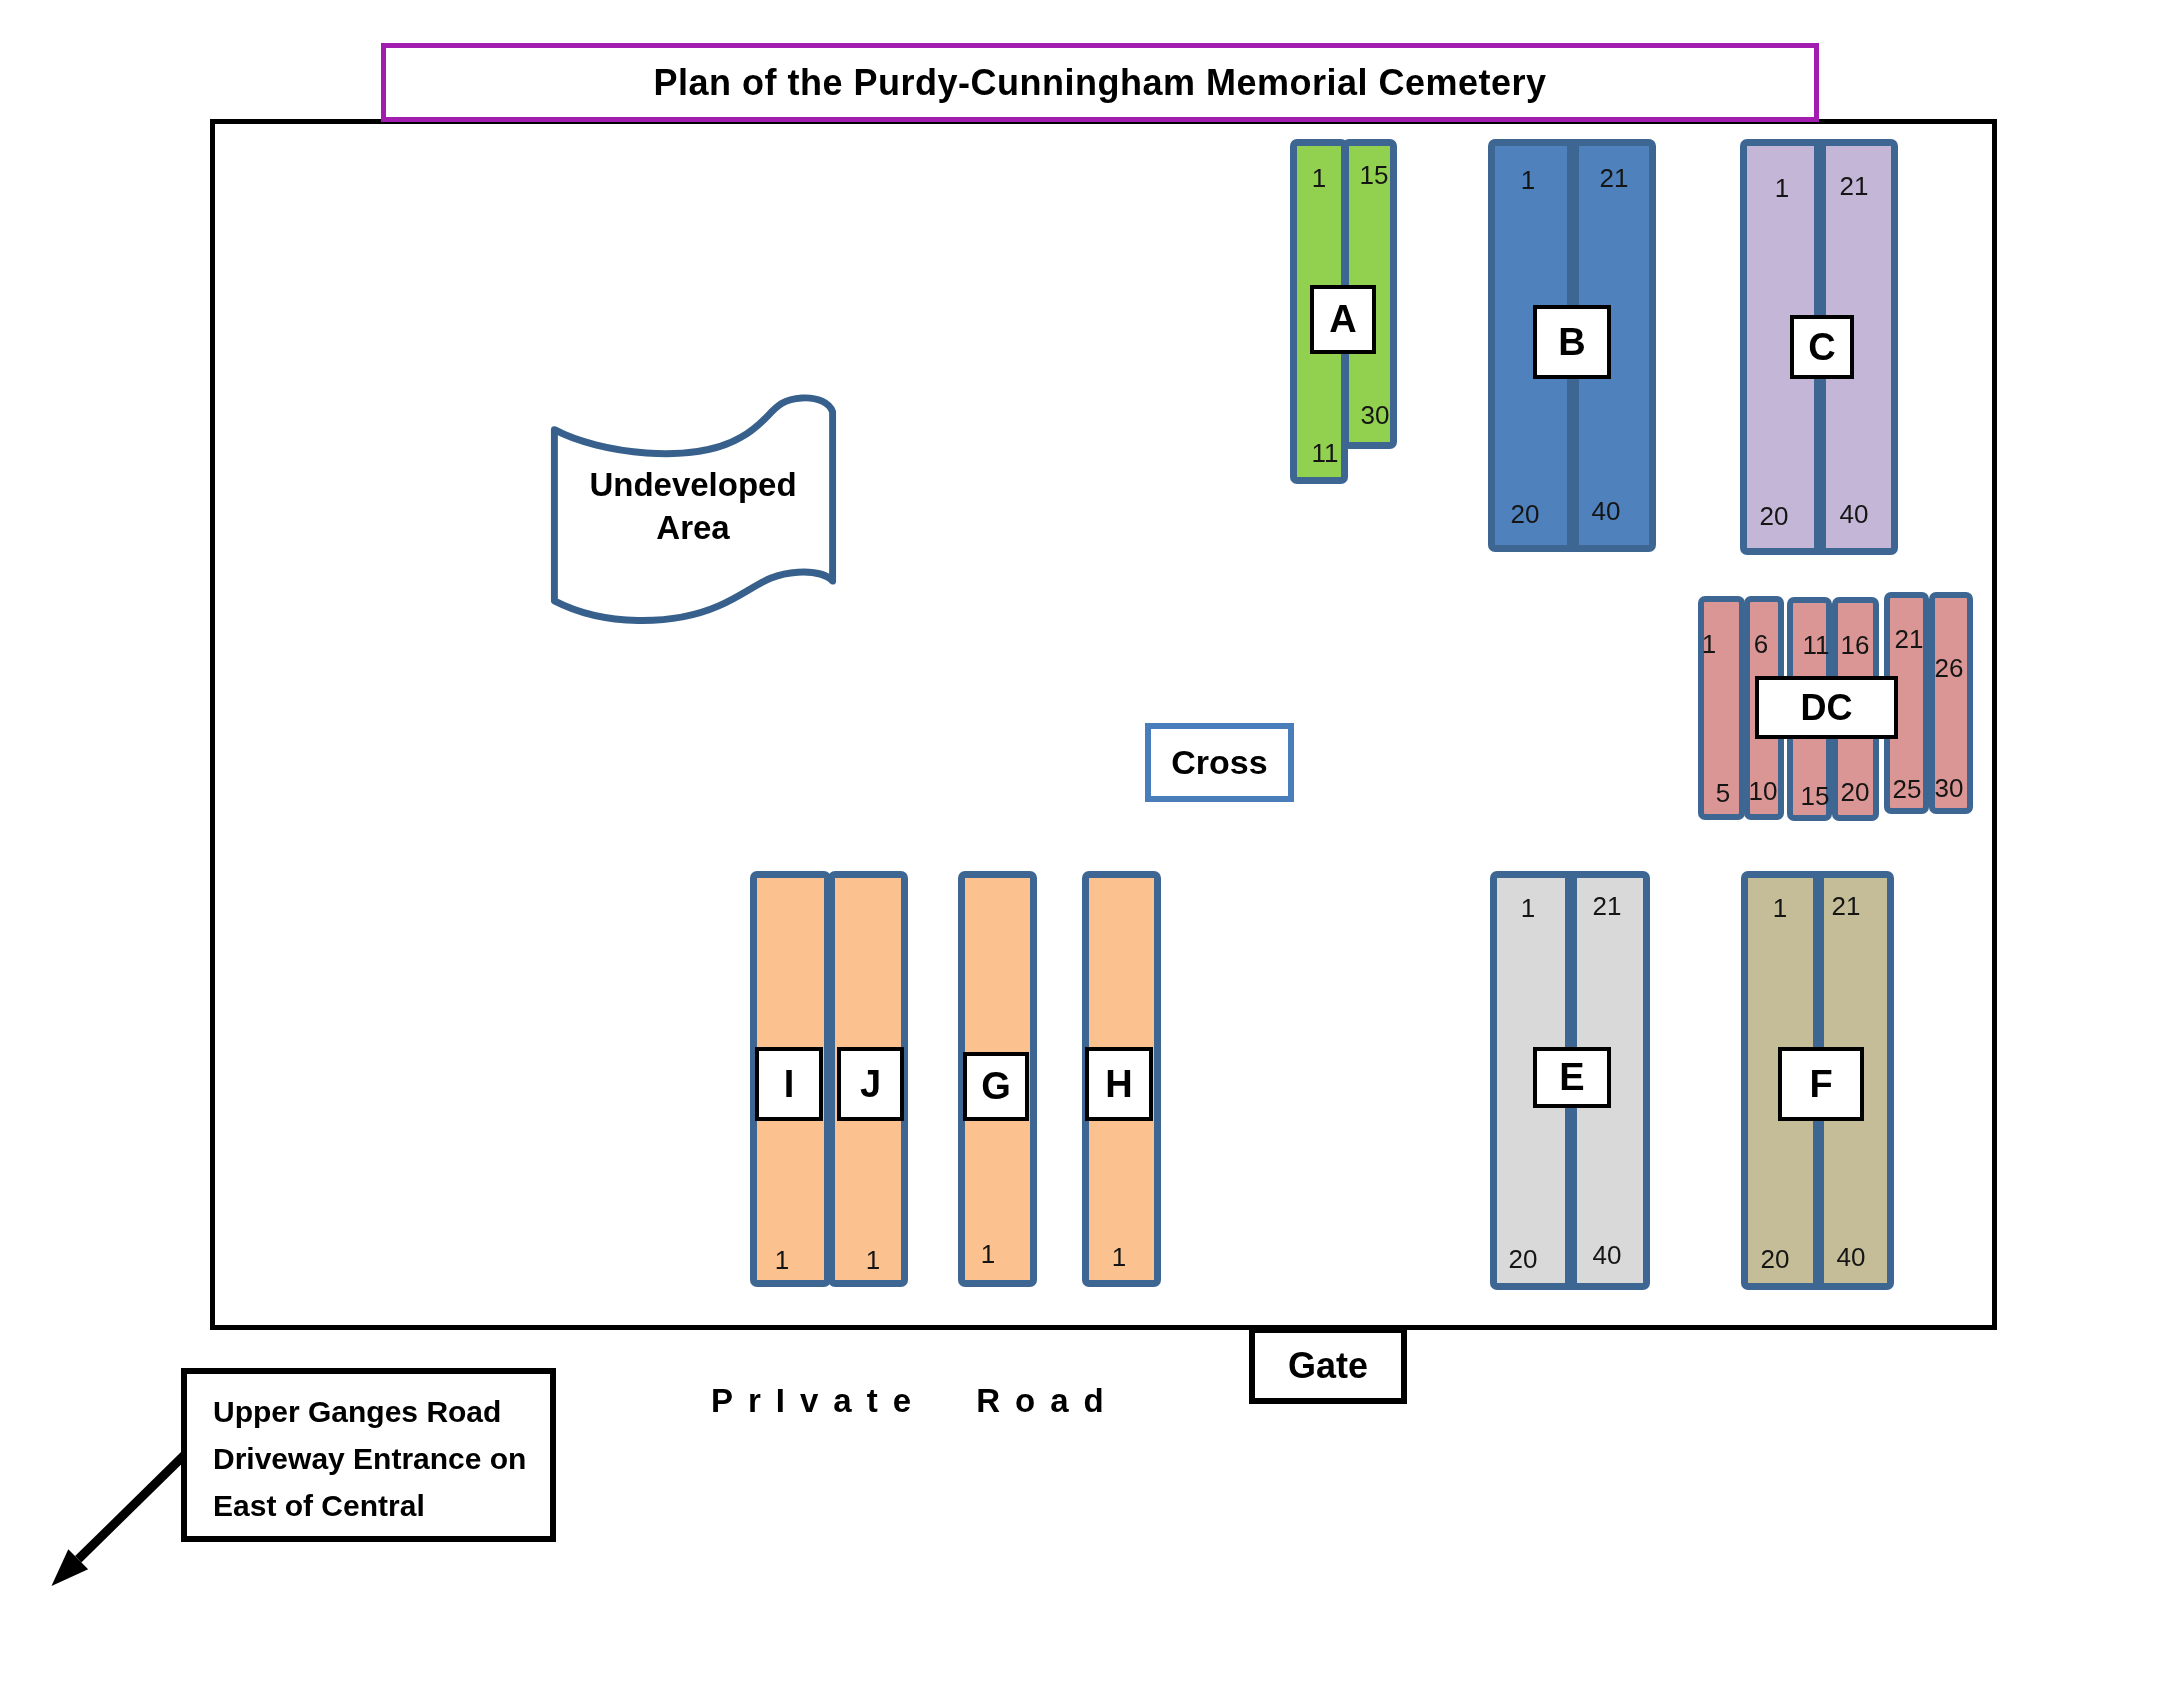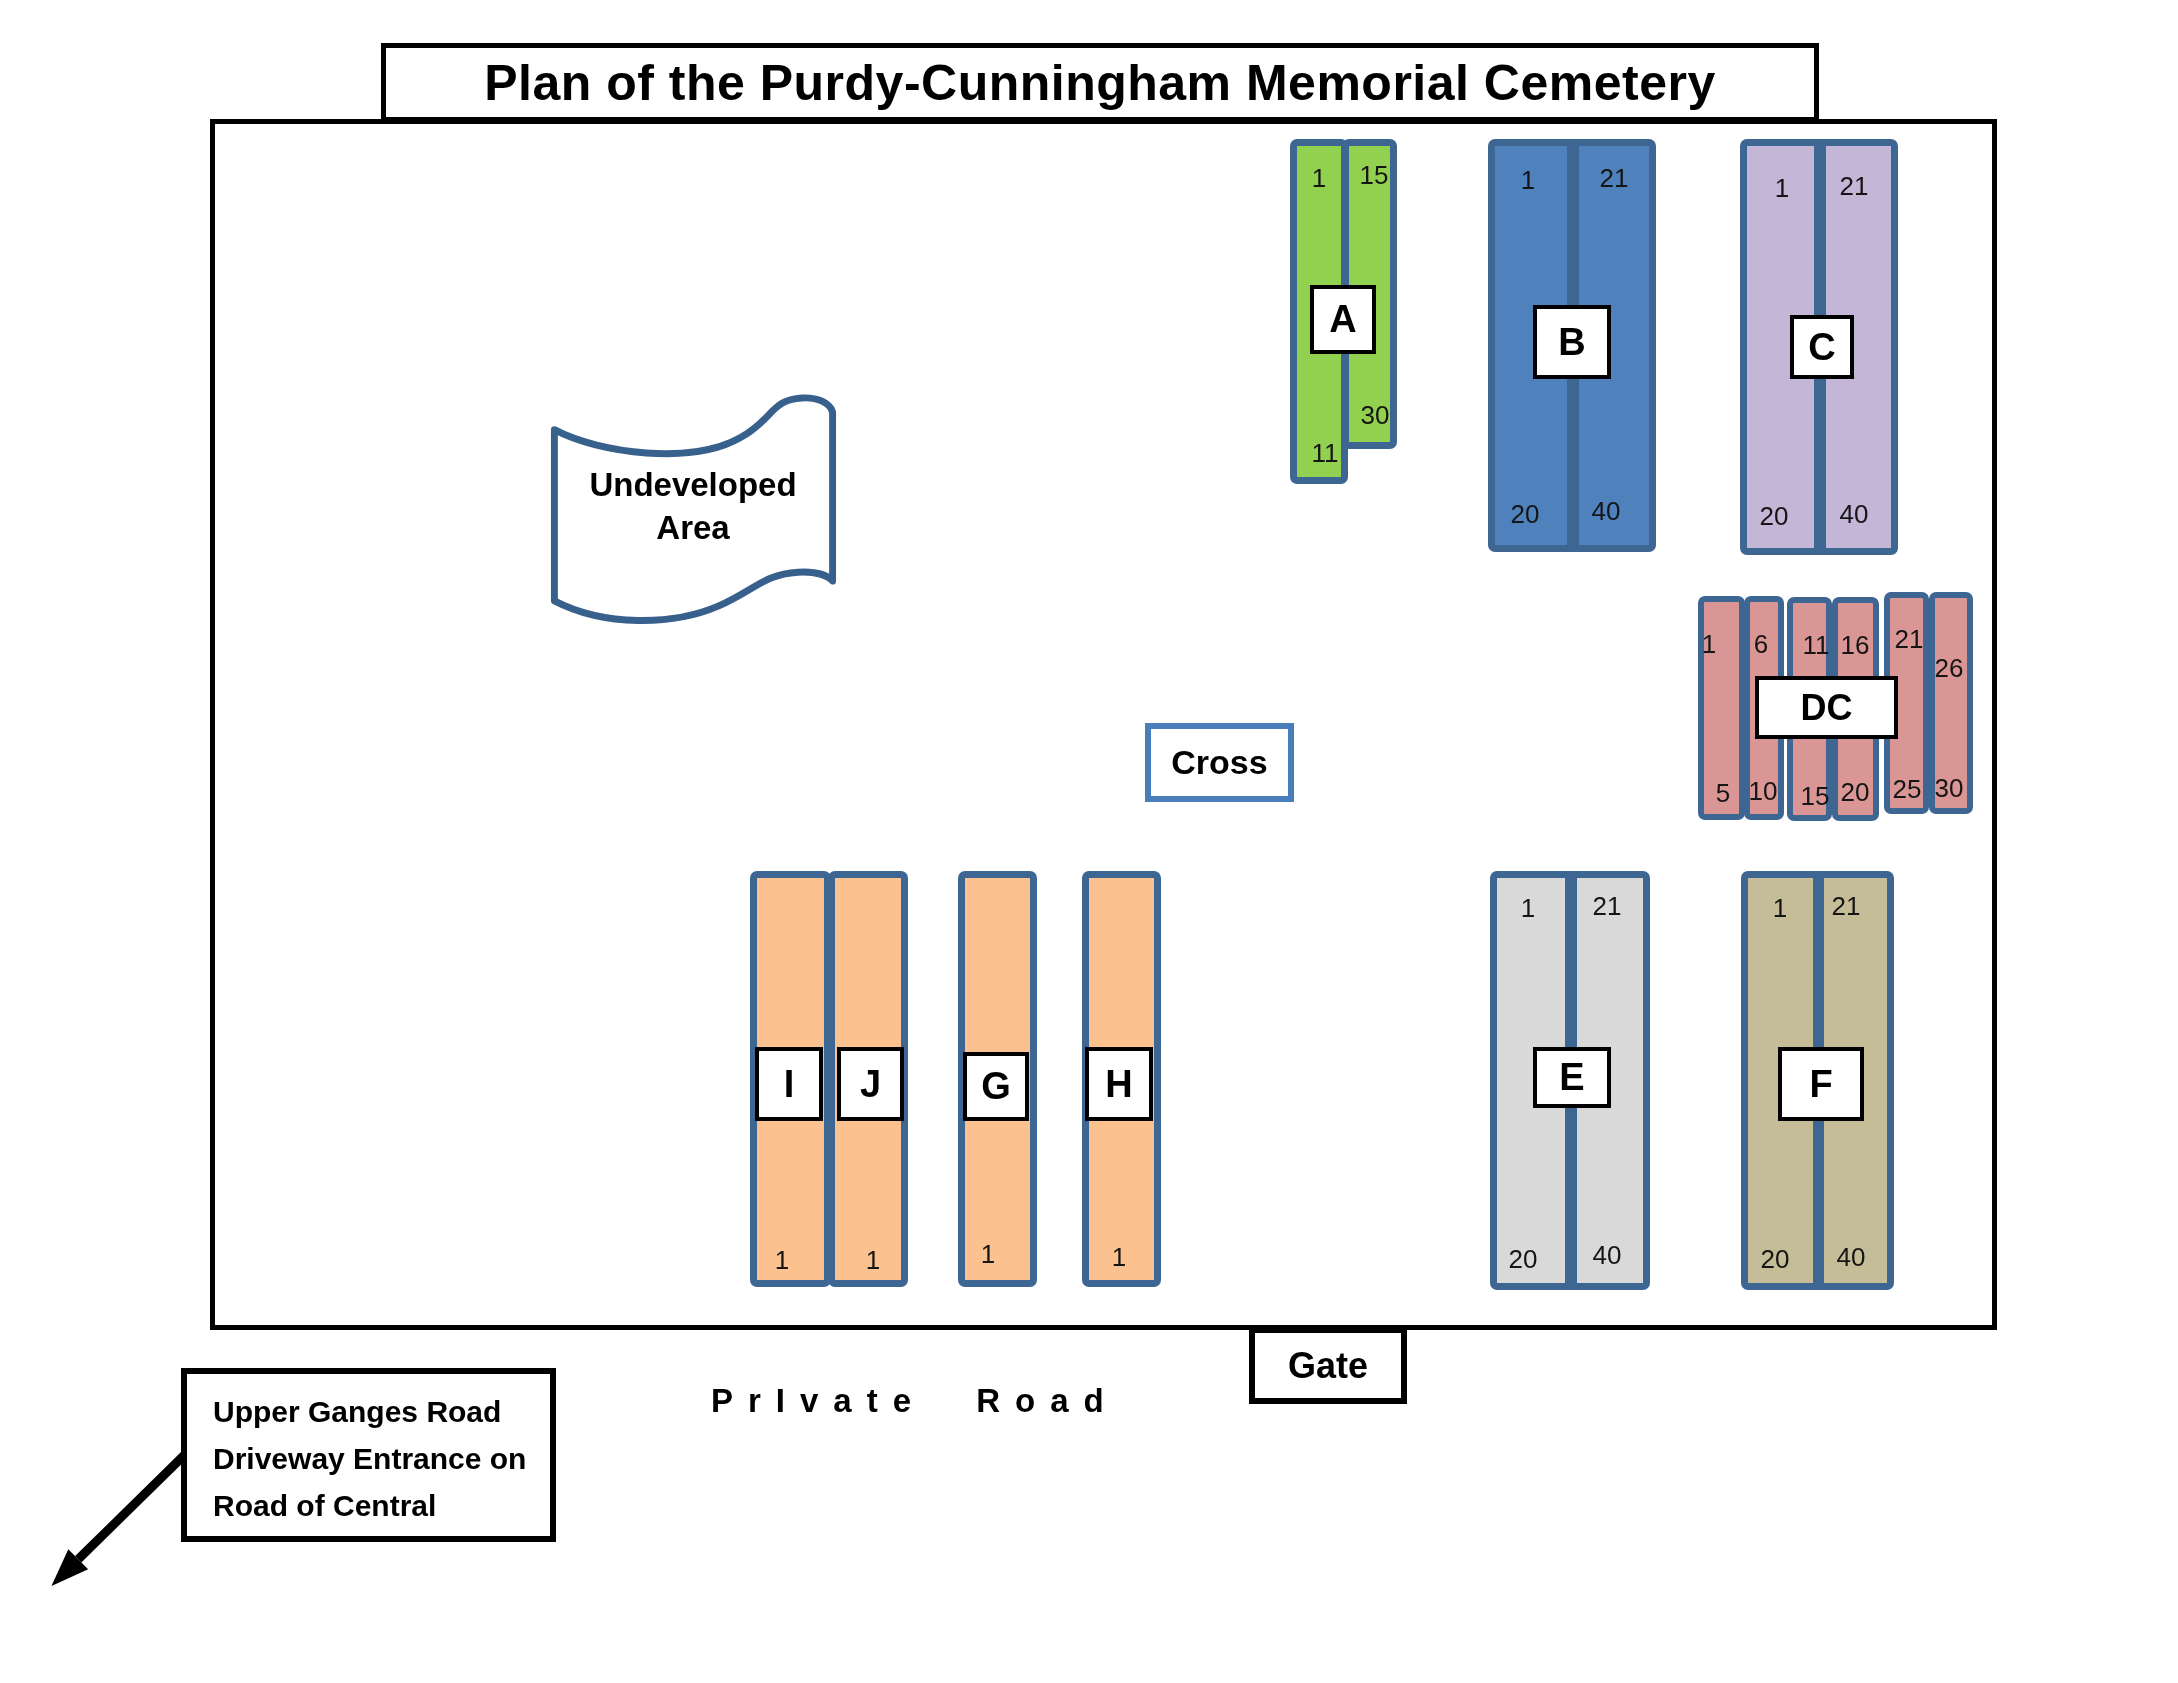--- a/index.html
+++ b/index.html
@@ -2,23 +2,23 @@
 <html style="--outline: #3E6693; --a_green: #92D050; --b_blue: #4F81BD; --c_purple: #C4B6D6; --dc_salmon: #D99694; --orange: #FBC18E; --e_gray: #D9D9D9; --f_tan: #C4BD97; --cross_border: #4A7EBB;"><head>
 <meta charset="utf-8">
 <style>
   html,body{margin:0;padding:0;background:#fff;}
   #canvas{
     position:relative;width:2178px;height:1683px;background:#ffffff;overflow:hidden;
     font-family:"Liberation Sans",sans-serif;color:#000;
   }
   .abs{position:absolute;box-sizing:border-box;}
   .title-box{
-    left:381px;top:43px;width:1438px;height:79px;border:5px solid #000000;background:#fff;
+    left:381px;top:43px;width:1438px;height:79px;border:5px solid #a21caf;background:#fff;
     display:flex;align-items:center;justify-content:center;
-    font-size:50px;font-weight:bold;letter-spacing:0.5px;
+    font-size:36px;font-weight:bold;letter-spacing:0.5px;
   }
   .main-rect{left:210px;top:119px;width:1787px;height:1211px;border:5px solid #000;background:#fff;}
   .col{border:7px solid var(--outline,#3E6693);border-radius:7px;background:#fff;}
   .fill-green{background:var(--a_green,#92D050);}
   .fill-blue{background:var(--b_blue,#4F81BD);}
   .fill-purple{background:var(--c_purple,#C4B6D6);}
   .fill-salmon{background:var(--dc_salmon,#D99694);}
   .fill-orange{background:var(--orange,#FBC18E);}
   .fill-gray{background:var(--e_gray,#D9D9D9);}
   .fill-tan{background:var(--f_tan,#C4BD97);}
@@ -157,17 +157,17 @@
   <div class="abs num" style="left:1846px;top:906px;">21</div>
   <div class="abs num" style="left:1775px;top:1259px;">20</div>
   <div class="abs num" style="left:1851px;top:1257px;">40</div>
   <div class="abs label-box" style="left:1778px;top:1047px;width:86px;height:74px;">F</div>
 
   <div class="abs gate-box">Gate</div>
   <div class="abs private-road">PrIvate Road</div>
   <div class="abs driveway-box">
     <div>Upper Ganges Road</div>
     <div>Driveway Entrance on</div>
-    <div>Road of Central</div>
+    <div>East of Central</div>
   </div>
 
 </div>
 
 
 </body></html>

